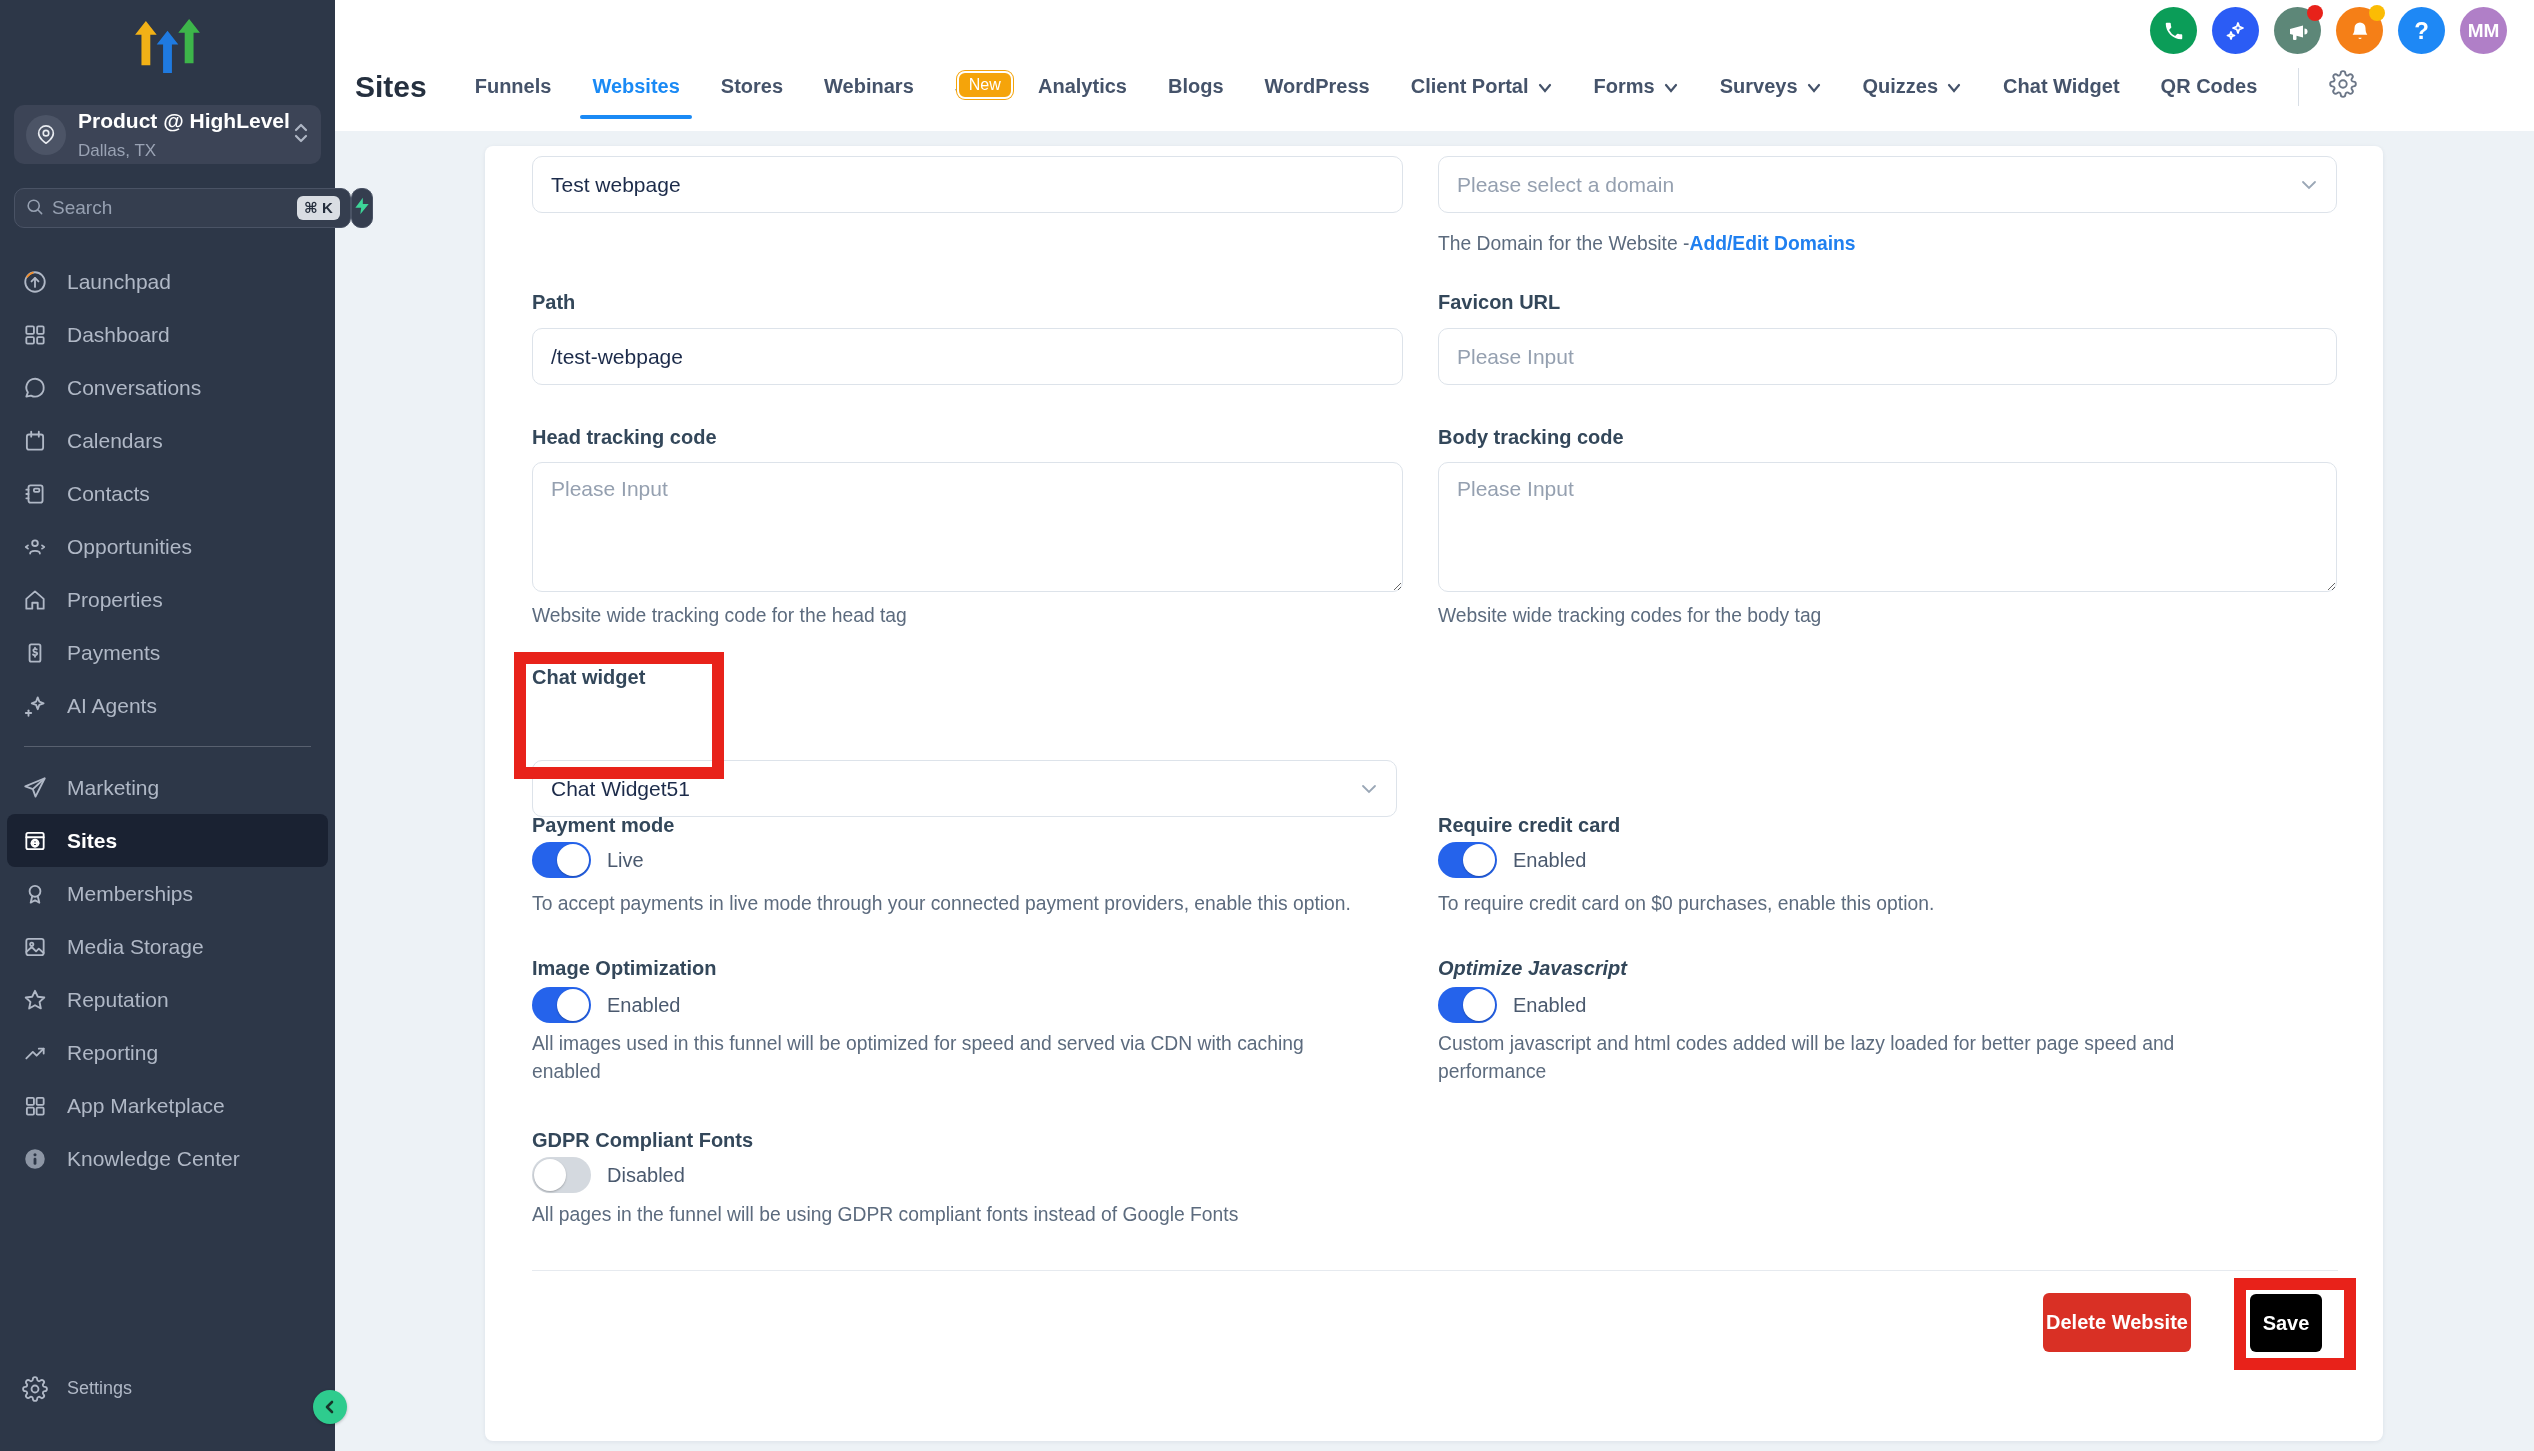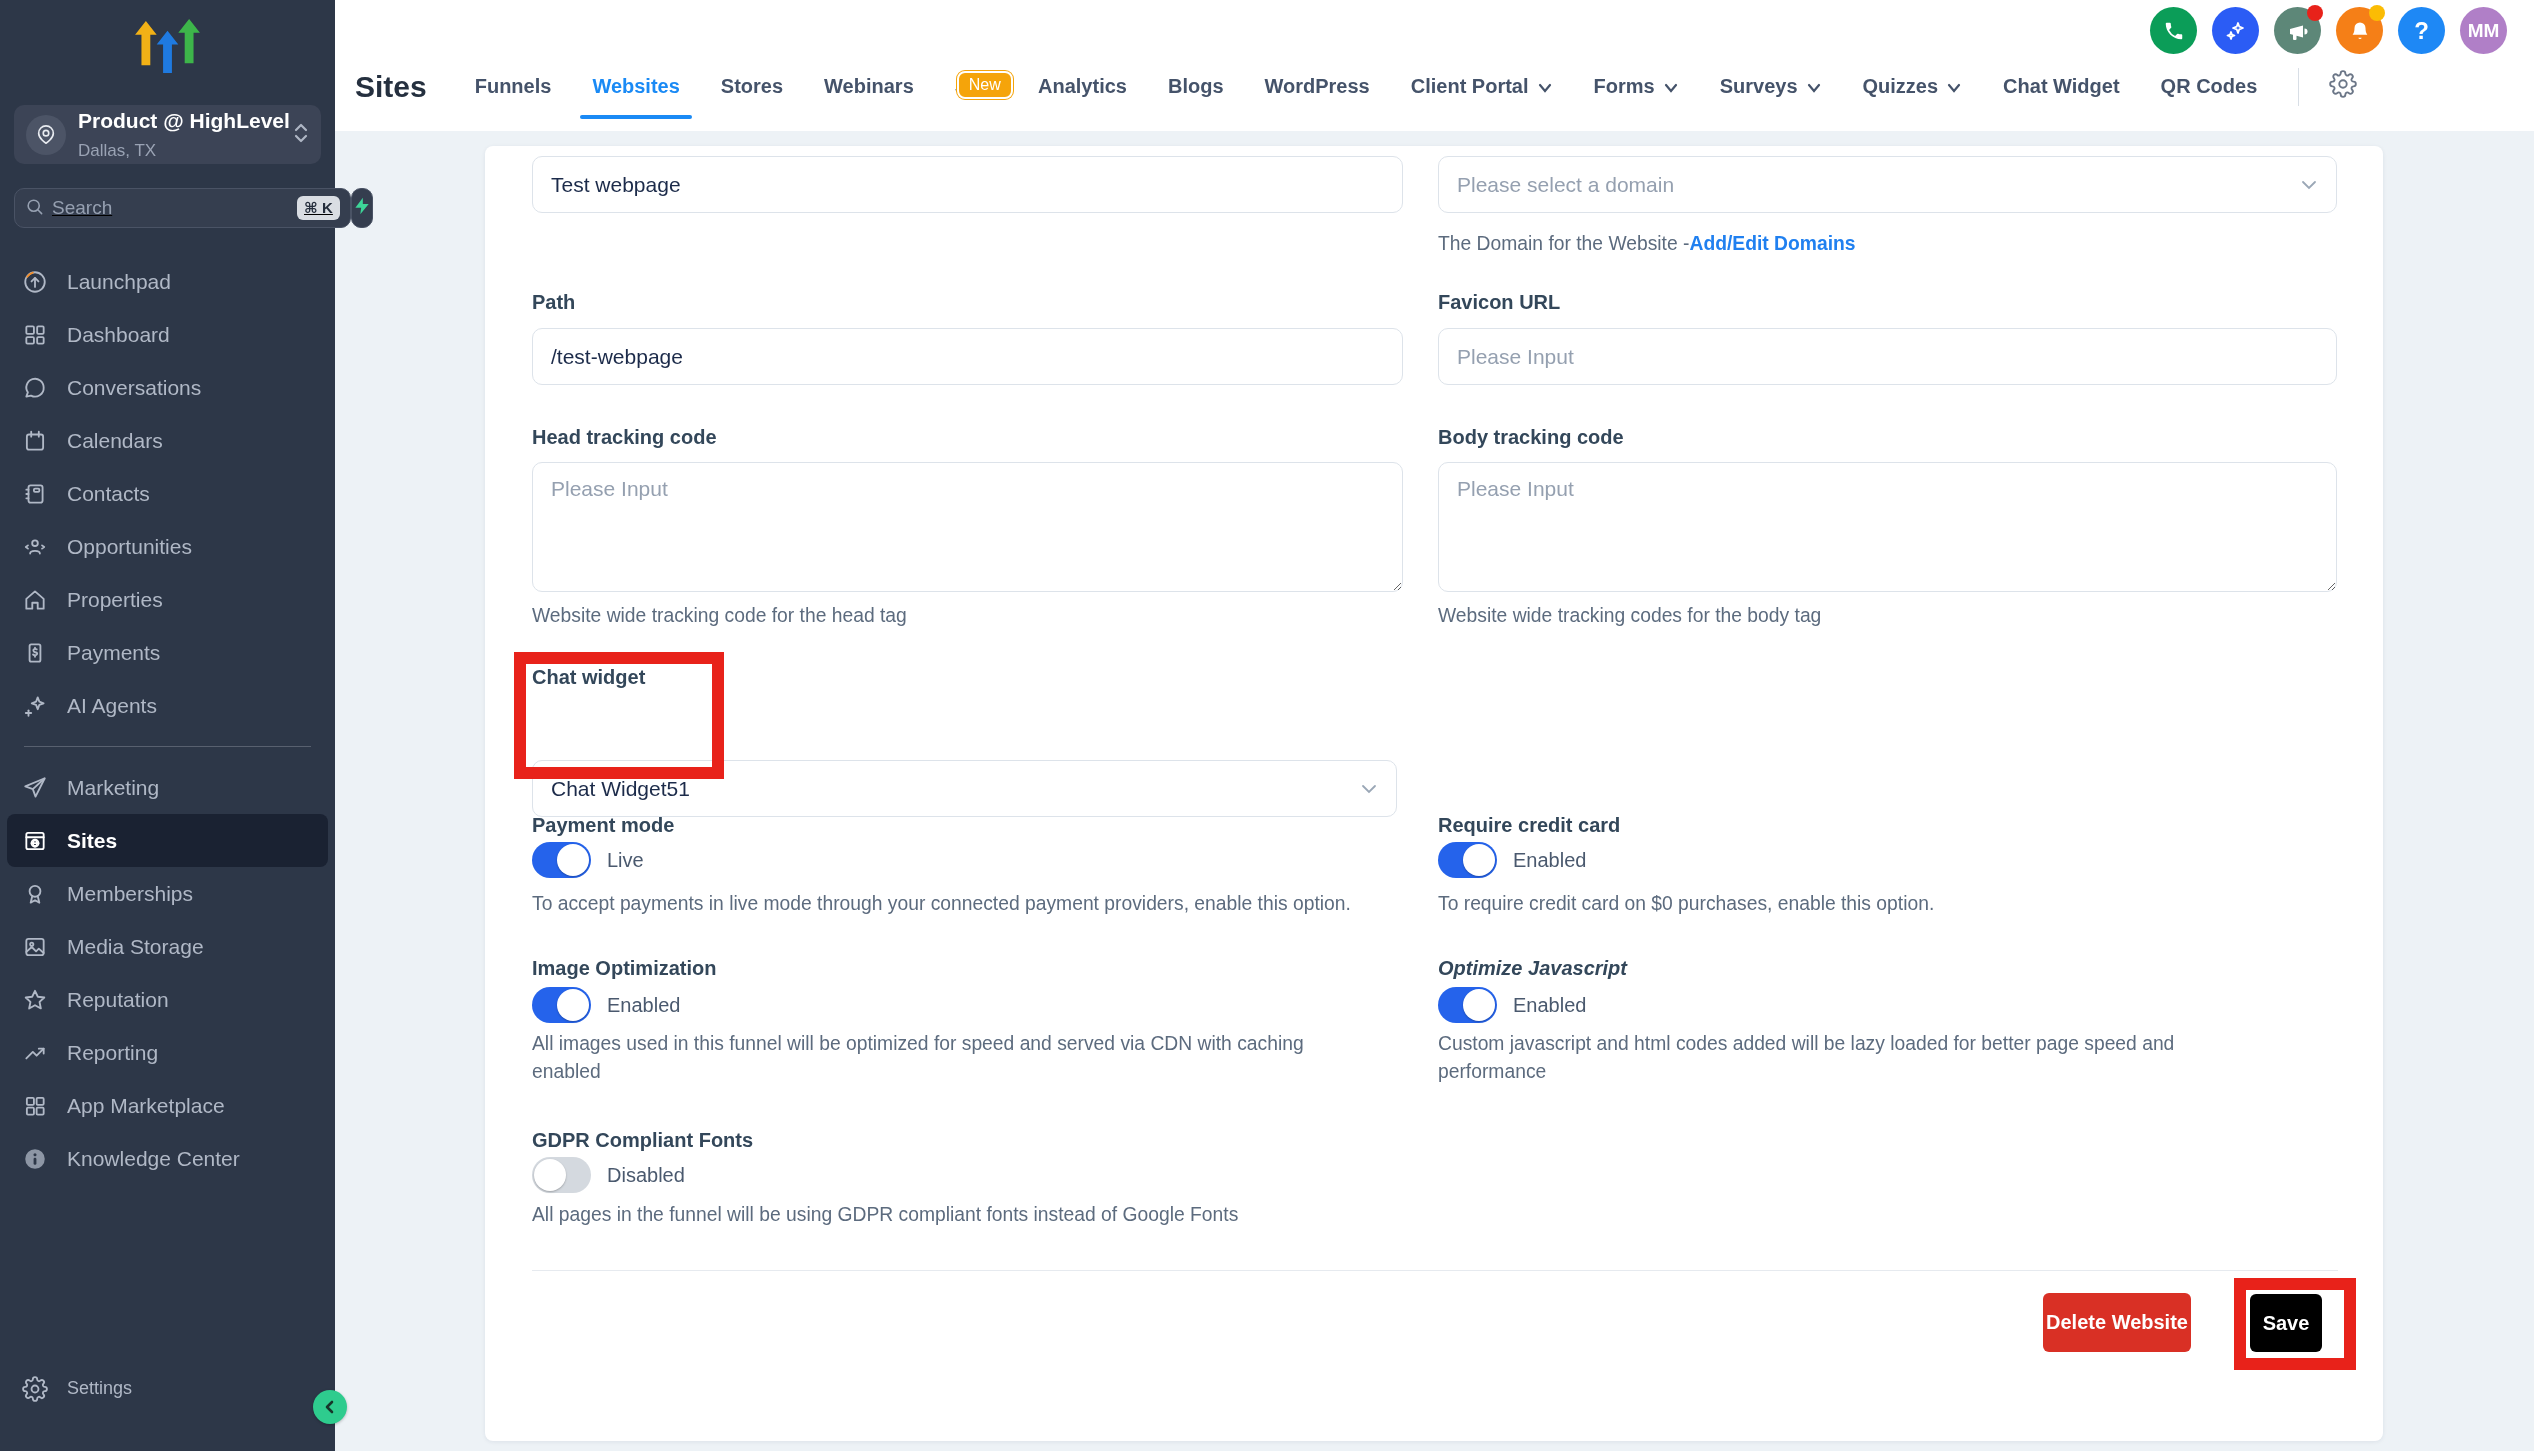--- a/index.html
+++ b/index.html
@@ -12,21 +12,21 @@
              background:#2d3748; z-index:5; }
   .logo { position:absolute; left:0; top:18px; width:335px; display:flex; justify-content:center; }
   .acct { position:absolute; left:14px; top:105px; width:307px; height:59px; background:#3c4456;
           border-radius:10px; display:flex; align-items:center; padding:0 12px; cursor:pointer; }
   .acct-pin { width:40px; height:40px; border-radius:50%; background:#4c5466; display:flex;
               align-items:center; justify-content:center; flex:0 0 auto; }
   .acct-text { margin-left:12px; flex:1; overflow:hidden; }
   .acct-name { color:#fff; font-size:21px; font-weight:700; white-space:nowrap; }
   .acct-loc  { color:#9aa3b4; font-size:17px; margin-top:8px; }
   .acct-chev { color:#aeb6c4; }
-  .searchrow { position:absolute; left:14px; top:188px; width:307px; height:40px; display:flex; gap:0;text-decoration:underline; }
+  .searchrow { position:absolute; left:14px; top:188px; width:307px; height:40px; display:flex; gap:0; }
   .searchbox { flex:1; height:40px; background:#353e4f; border:1px solid #4a5365; border-radius:10px;
                display:flex; align-items:center; padding:0 10px; color:#96a0b1; }
   .searchbox input { flex:1; background:transparent; border:none; outline:none; color:#cfd5de;
                      font-size:19px; margin-left:8px; min-width:0; font-family:inherit; }
   .searchbox input::placeholder { color:#96a0b1; }
   .kbd { background:#d9dde3; color:#242d3c; font-size:15px; font-weight:600; border-radius:6px;
          padding:3px 7px; white-space:nowrap; }
   .ai-btn { width:42px; height:40px; background:#353e4f; border:1px solid #4a5365; border-radius:10px;
             display:flex; align-items:center; justify-content:center; cursor:pointer; }
   .nav { position:absolute; left:0; top:255px; width:335px; }

